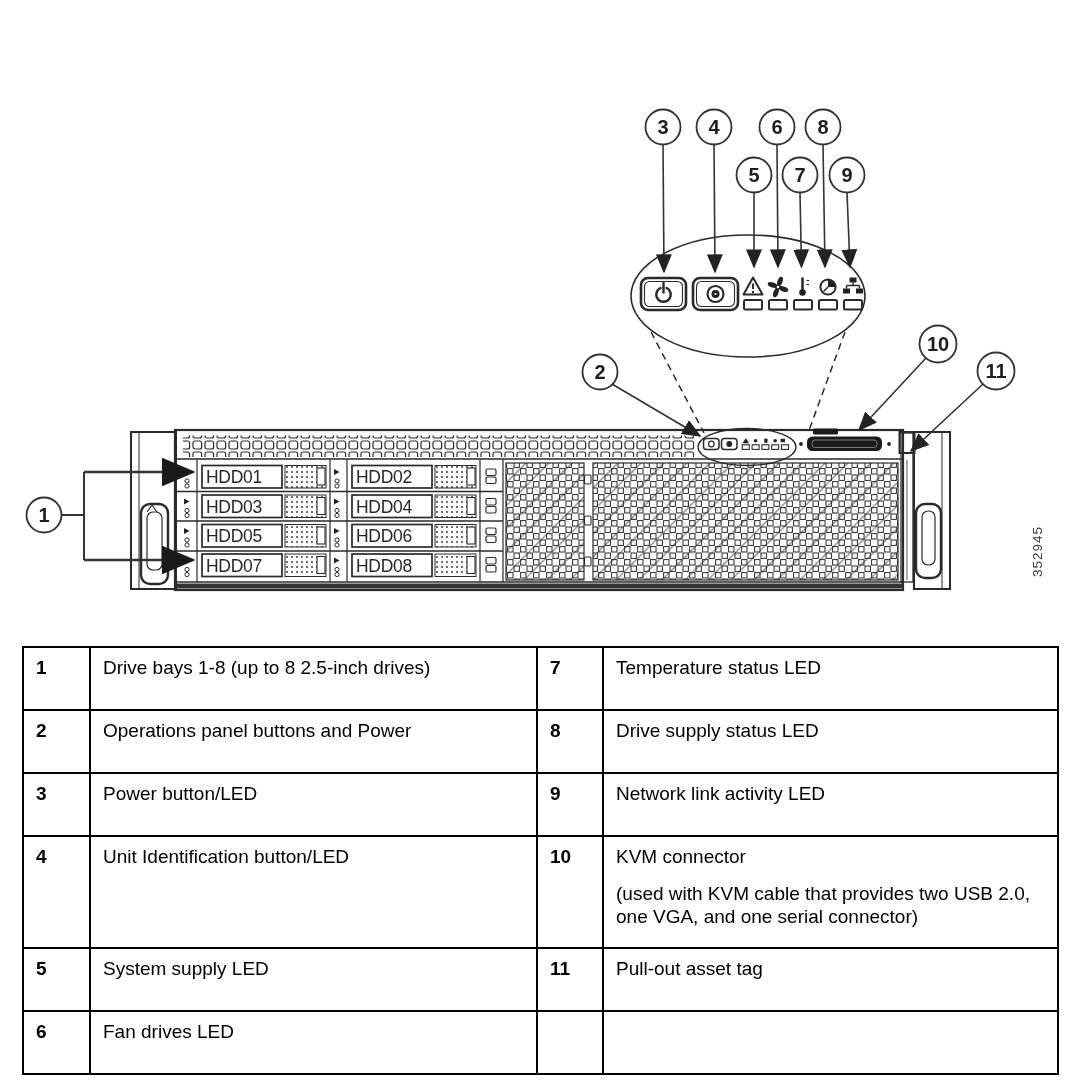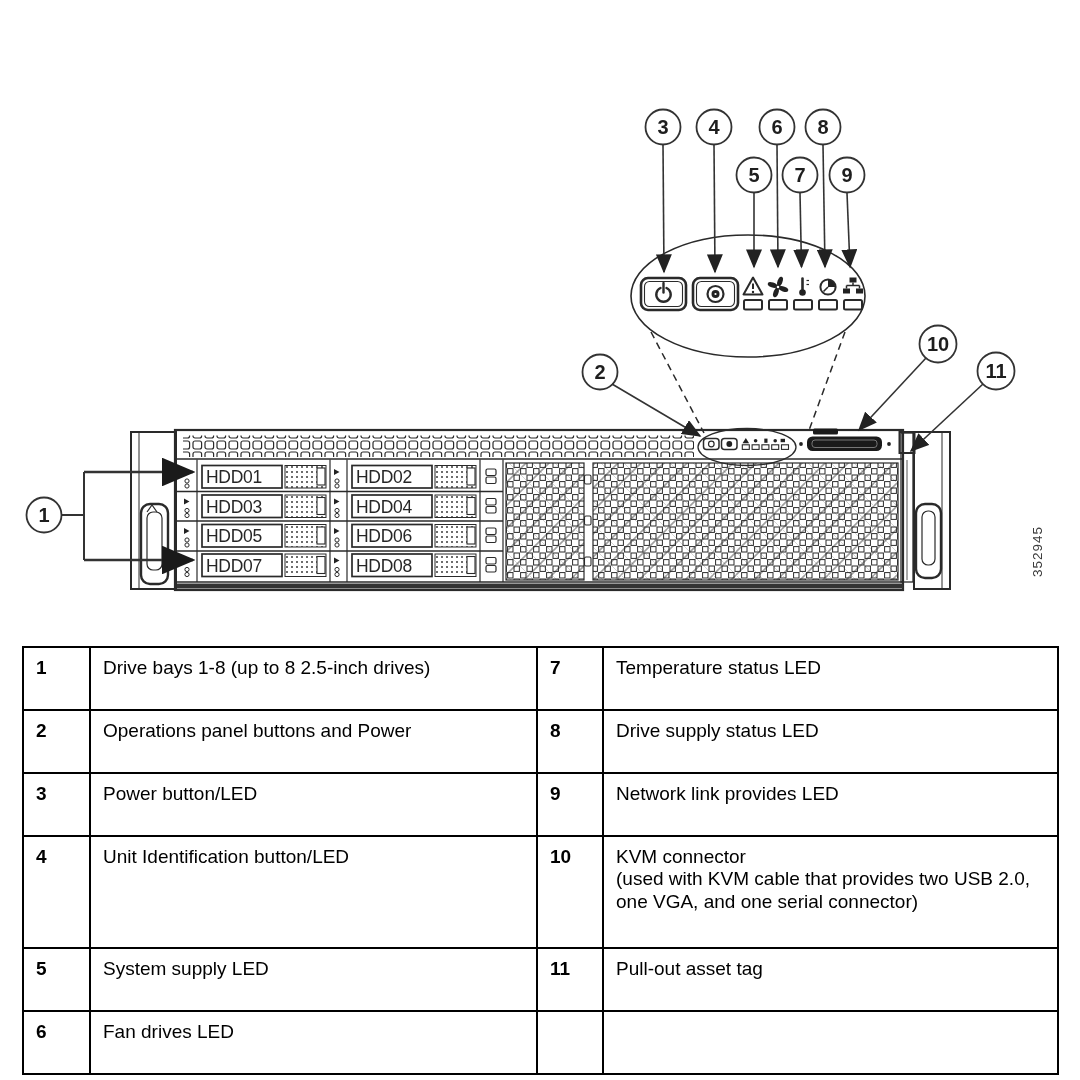--- a/index.html
+++ b/index.html
@@ -11,21 +11,21 @@
   .hdd-label{font-size:17.5px;fill:#262626;letter-spacing:-0.3px;}
   .fig-num{font-size:13.5px;fill:#3a3a3a;letter-spacing:1px;}
 
   .legend-wrap{position:absolute;top:646px;left:22px;}
   table.legend{border-collapse:collapse;table-layout:fixed;width:1035px;}
   table.legend td{border:2px solid #000;vertical-align:top;padding:9px 12px 6px 12px;
                   font-size:19px;line-height:1.18;color:#000;}
   td.num{font-weight:bold;padding-left:14px;}
   tr.r1 td,tr.r2 td,tr.r3 td,tr.r5 td,tr.r6 td{height:46px;}
   tr.r4 td{height:95px;}
-  .note{}
+  .note{margin-top:15px;}
   .note:empty{display:none;}
 </style>
 </head>
 <body>
 
 <div class="stage">
 
 <svg class="diagram" width="1080" height="645" viewBox="0 0 1080 645">
   <defs>
     <marker id="arr" markerWidth="12" markerHeight="10" refX="11" refY="5" orient="auto">
@@ -374,21 +374,21 @@
     <tr class="r2">
       <td class="num">2</td>
       <td>Operations panel buttons and Power</td>
       <td class="num">8</td>
       <td>Drive supply status LED</td>
     </tr>
     <tr class="r3">
       <td class="num">3</td>
       <td>Power button/LED</td>
       <td class="num">9</td>
-      <td>Network link provides LED</td>
+      <td>Network link activity LED</td>
     </tr>
     <tr class="r4">
       <td class="num">4</td>
       <td>Unit Identification button/LED</td>
       <td class="num">10</td>
       <td>
         <div>KVM connector</div>
         <div class="note">(used with KVM cable that provides two USB 2.0, one VGA, and one serial connector)</div>
       </td>
     </tr>

